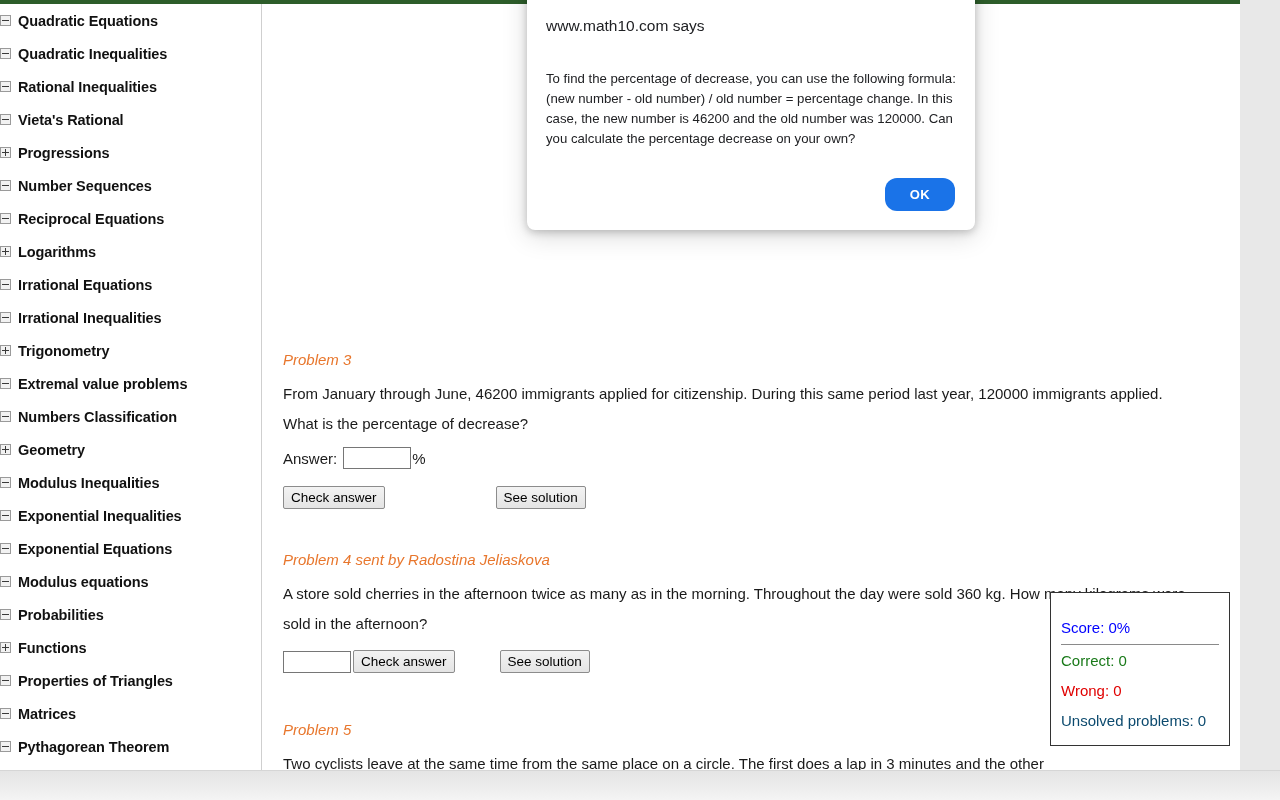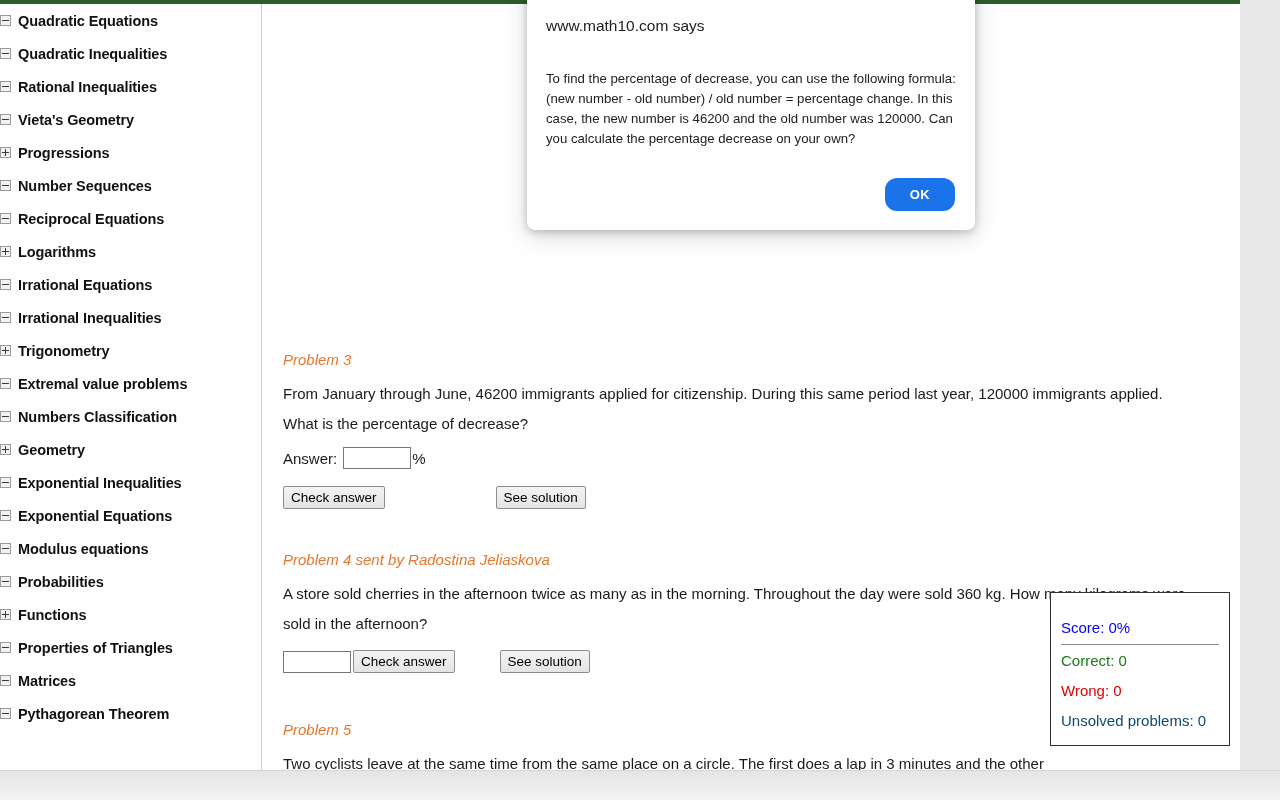--- a/index.html
+++ b/index.html
@@ -281,21 +281,21 @@
         <div class="nav-item">
           <span class="nav-toggle"></span>
           <span class="nav-label">Quadratic Inequalities</span>
         </div>
         <div class="nav-item">
           <span class="nav-toggle"></span>
           <span class="nav-label">Rational Inequalities</span>
         </div>
         <div class="nav-item">
           <span class="nav-toggle"></span>
-          <span class="nav-label">Vieta's Geometry</span>
+          <span class="nav-label">Vieta's Rational</span>
         </div>
         <div class="nav-item">
           <span class="nav-toggle plus"></span>
           <span class="nav-label">Progressions</span>
         </div>
         <div class="nav-item">
           <span class="nav-toggle"></span>
           <span class="nav-label">Number Sequences</span>
         </div>
         <div class="nav-item">
@@ -322,20 +322,24 @@
           <span class="nav-toggle"></span>
           <span class="nav-label">Extremal value problems</span>
         </div>
         <div class="nav-item">
           <span class="nav-toggle"></span>
           <span class="nav-label">Numbers Classification</span>
         </div>
         <div class="nav-item">
           <span class="nav-toggle plus"></span>
           <span class="nav-label">Geometry</span>
+        </div>
+        <div class="nav-item">
+          <span class="nav-toggle"></span>
+          <span class="nav-label">Modulus Inequalities</span>
         </div>
         <div class="nav-item">
           <span class="nav-toggle"></span>
           <span class="nav-label">Exponential Inequalities</span>
         </div>
         <div class="nav-item">
           <span class="nav-toggle"></span>
           <span class="nav-label">Exponential Equations</span>
         </div>
         <div class="nav-item">

